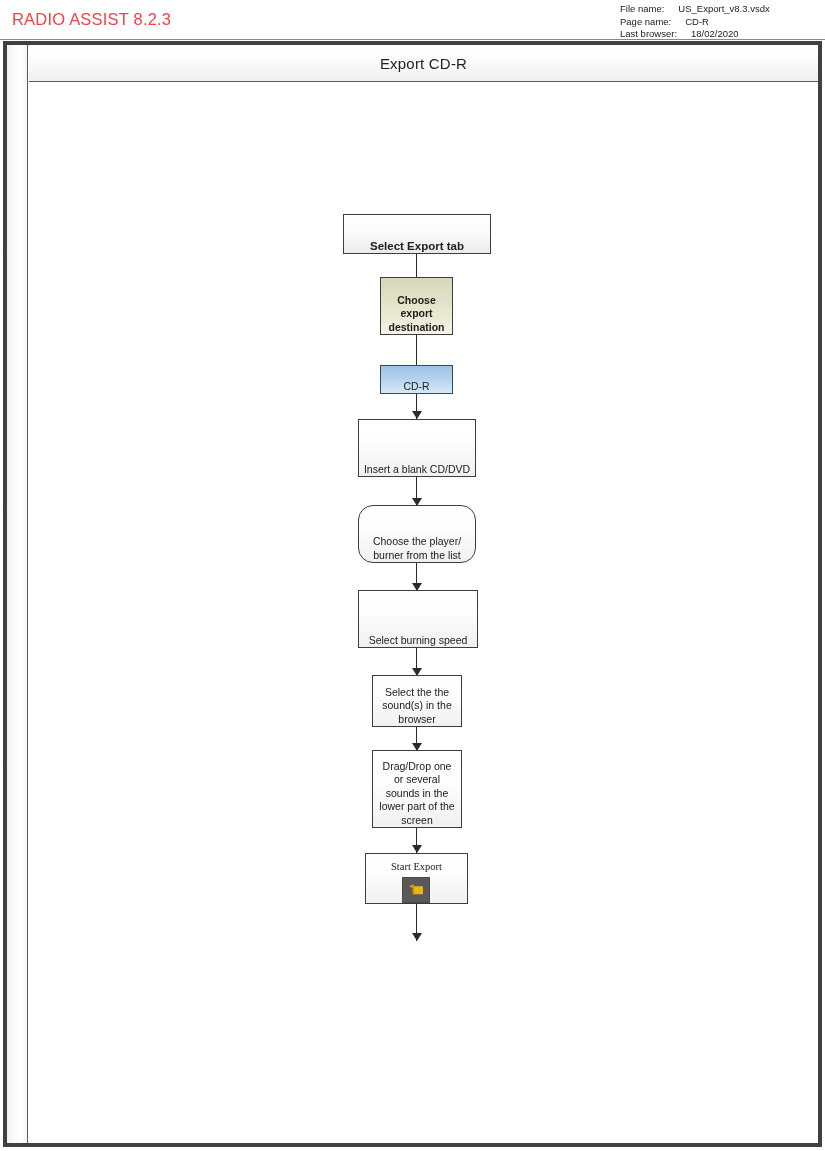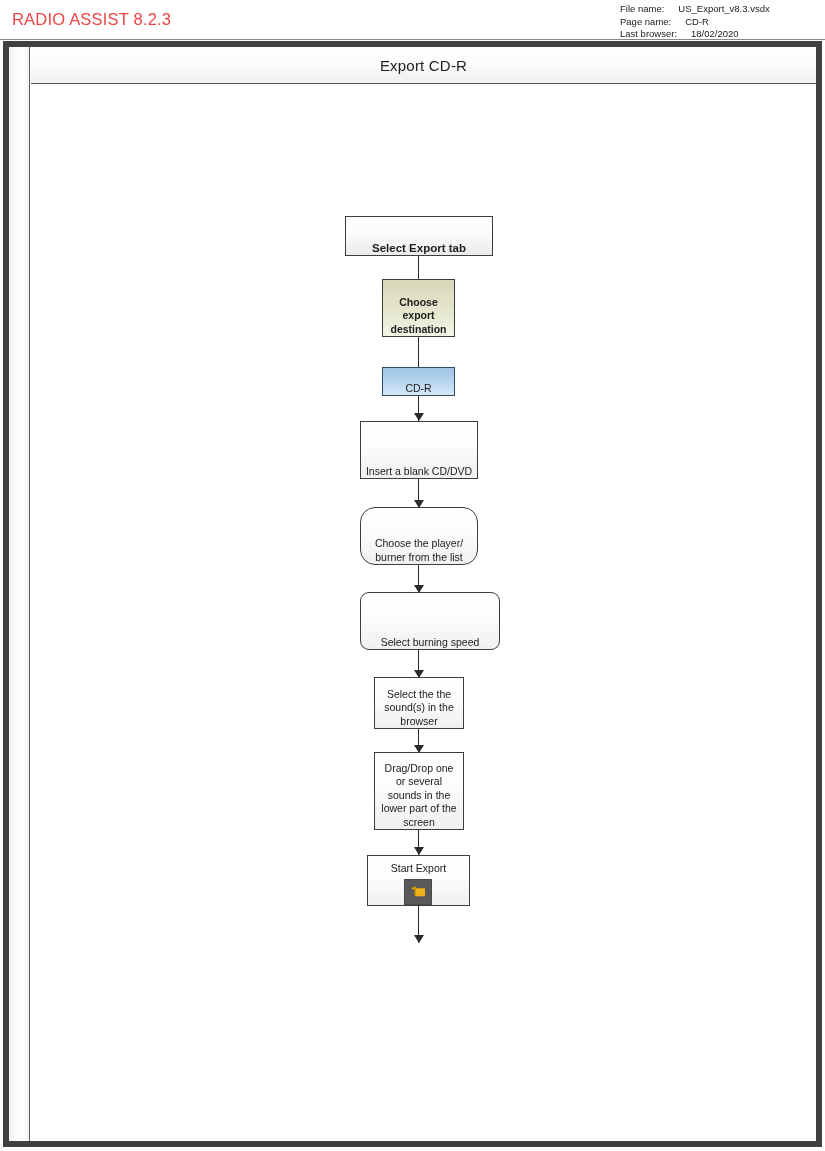--- a/index.html
+++ b/index.html
@@ -46,21 +46,21 @@
   }
   .meta-row { white-space: nowrap; }
   .meta-label { display: inline-block; }
   .meta-value { display: inline-block; margin-left: 14px; }
 
   
   #page-frame {
     position: absolute;
     left: 3px; top: 41px;
     width: 819px; height: 1106px;
-    border: 6px solid #404040;
+    border: 4px solid #404040;
     box-sizing: border-box;
     background: #ffffff;
   }
   #left-gutter {
     position: absolute;
     left: 0; top: 0;
     width: 21px; height: 100%;
     background: linear-gradient(to right, #f2f2f2 0%, #fbfbfb 35%, #ffffff 75%, #f4f4f4 100%);
     border-right: 1px solid #5a5a5a;
     box-sizing: border-box;
@@ -221,42 +221,42 @@
     <div class="conn" style="left:387px; top:394px; height:29px;"></div>
     <div class="arrowhead" style="left:383px; top:415px;"></div>
 
     <div class="node node-plain" style="left:329px; top:422px; width:118px; height:58px;border-radius:15px;">
       <span class="label">Choose the player/ burner from the list</span>
     </div>
 
     <div class="conn" style="left:387px; top:480px; height:28px;"></div>
     <div class="arrowhead" style="left:383px; top:500px;"></div>
 
-    <div class="node node-plain" style="left:329px; top:507px; width:140px; height:58px;border-radius:9px;">
+    <div class="node node-plain" style="left:329px; top:507px; width:120px; height:58px;">
       <span class="label">Select burning speed</span>
     </div>
 
     <div class="conn" style="left:387px; top:565px; height:28px;"></div>
     <div class="arrowhead" style="left:383px; top:585px;"></div>
 
     <div class="node node-plain" style="left:343px; top:592px; width:90px; height:52px;">
       <span class="label">Select the the sound(s) in the browser</span>
     </div>
 
     <div class="conn" style="left:387px; top:644px; height:24px;"></div>
     <div class="arrowhead" style="left:383px; top:660px;"></div>
 
     <div class="node node-plain" style="left:343px; top:667px; width:90px; height:78px;">
       <span class="label">Drag/Drop one or several sounds in the lower part of the screen</span>
     </div>
 
     <div class="conn" style="left:387px; top:745px; height:25px;"></div>
     <div class="arrowhead" style="left:383px; top:762px;"></div>
 
-    <div class="node node-plain" style="left:336px; top:770px; width:103px; height:51px;">
+    <div class="node node-plain" style="left:336px; top:770px; width:103px; height:51px;font-family:Liberation Serif, serif;">
       <span class="stack-inner">
         <span class="label">Start Export</span>
         <span class="export-icon-btn">
           <svg width="18" height="14" viewBox="0 0 18 14" aria-hidden="true">
             <path d="M6.2 3.2 H15.2 A0.8 0.8 0 0 1 16 4 V10.4 A0.8 0.8 0 0 1 15.2 11.2 H6.2 Z" fill="#f0b317"></path>
             <path d="M6.6 1.2 L6.6 5.4 L2.0 3.3 Z" fill="#e8a906"></path>
             <rect x="5.4" y="3.0" width="1.6" height="8.2" fill="#c98f05"></rect>
           </svg>
         </span>
       </span>

